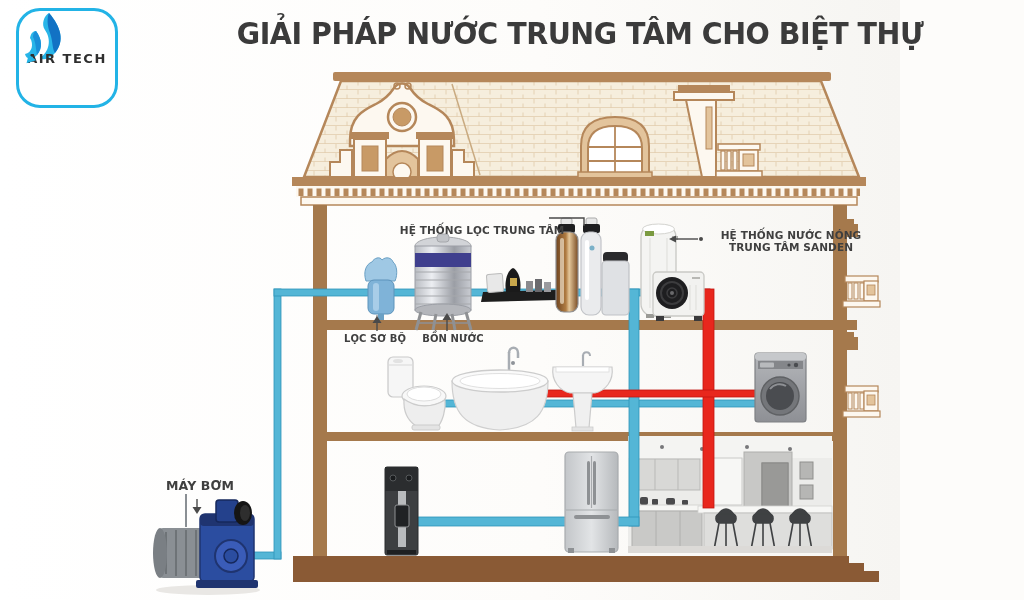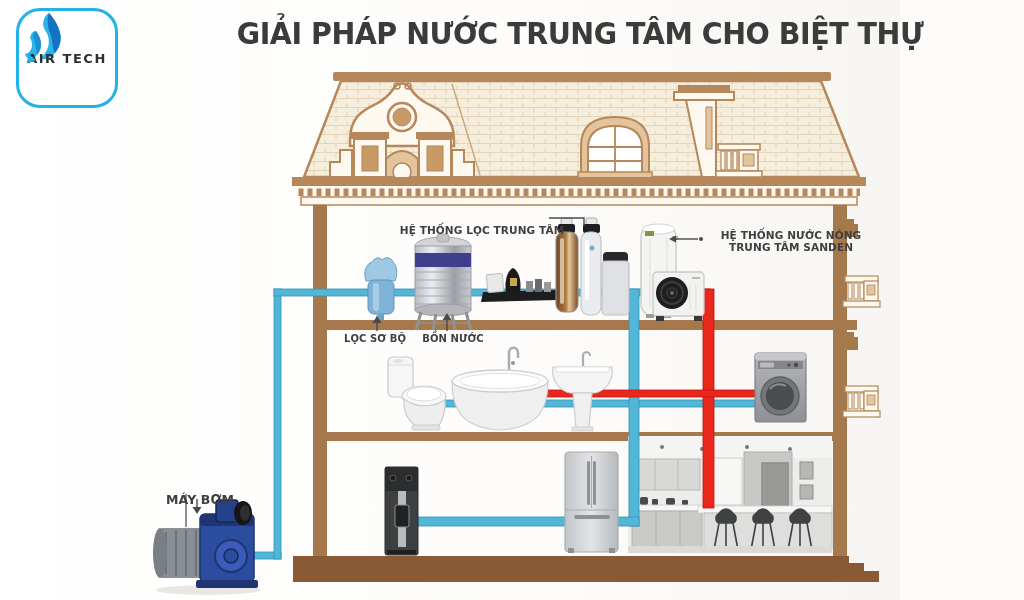--- a/index.html
+++ b/index.html
@@ -406,15 +406,15 @@
   </div>
 </div>
 
 <div class="label" style="left:482px;top:224px;">HỆ THỐNG LỌC TRUNG TÂM</div>
 <div class="label label2" style="left:763px;top:230px;">
   <div>HỆ THỐNG NƯỚC NÓNG</div>
   <div>TRUNG TÂM SANDEN</div>
 </div>
 <div class="label lbl-small" style="left:375px;top:333px;">LỌC SƠ BỘ</div>
 <div class="label lbl-small" style="left:453px;top:333px;">BỒN NƯỚC</div>
-<div class="label lbl-pump" style="left:200px;top:492px;">MÁY BƠM</div>
+<div class="label lbl-pump" style="left:200px;top:478px;">MÁY BƠM</div>
 
 </div>
 
 </body></html>

